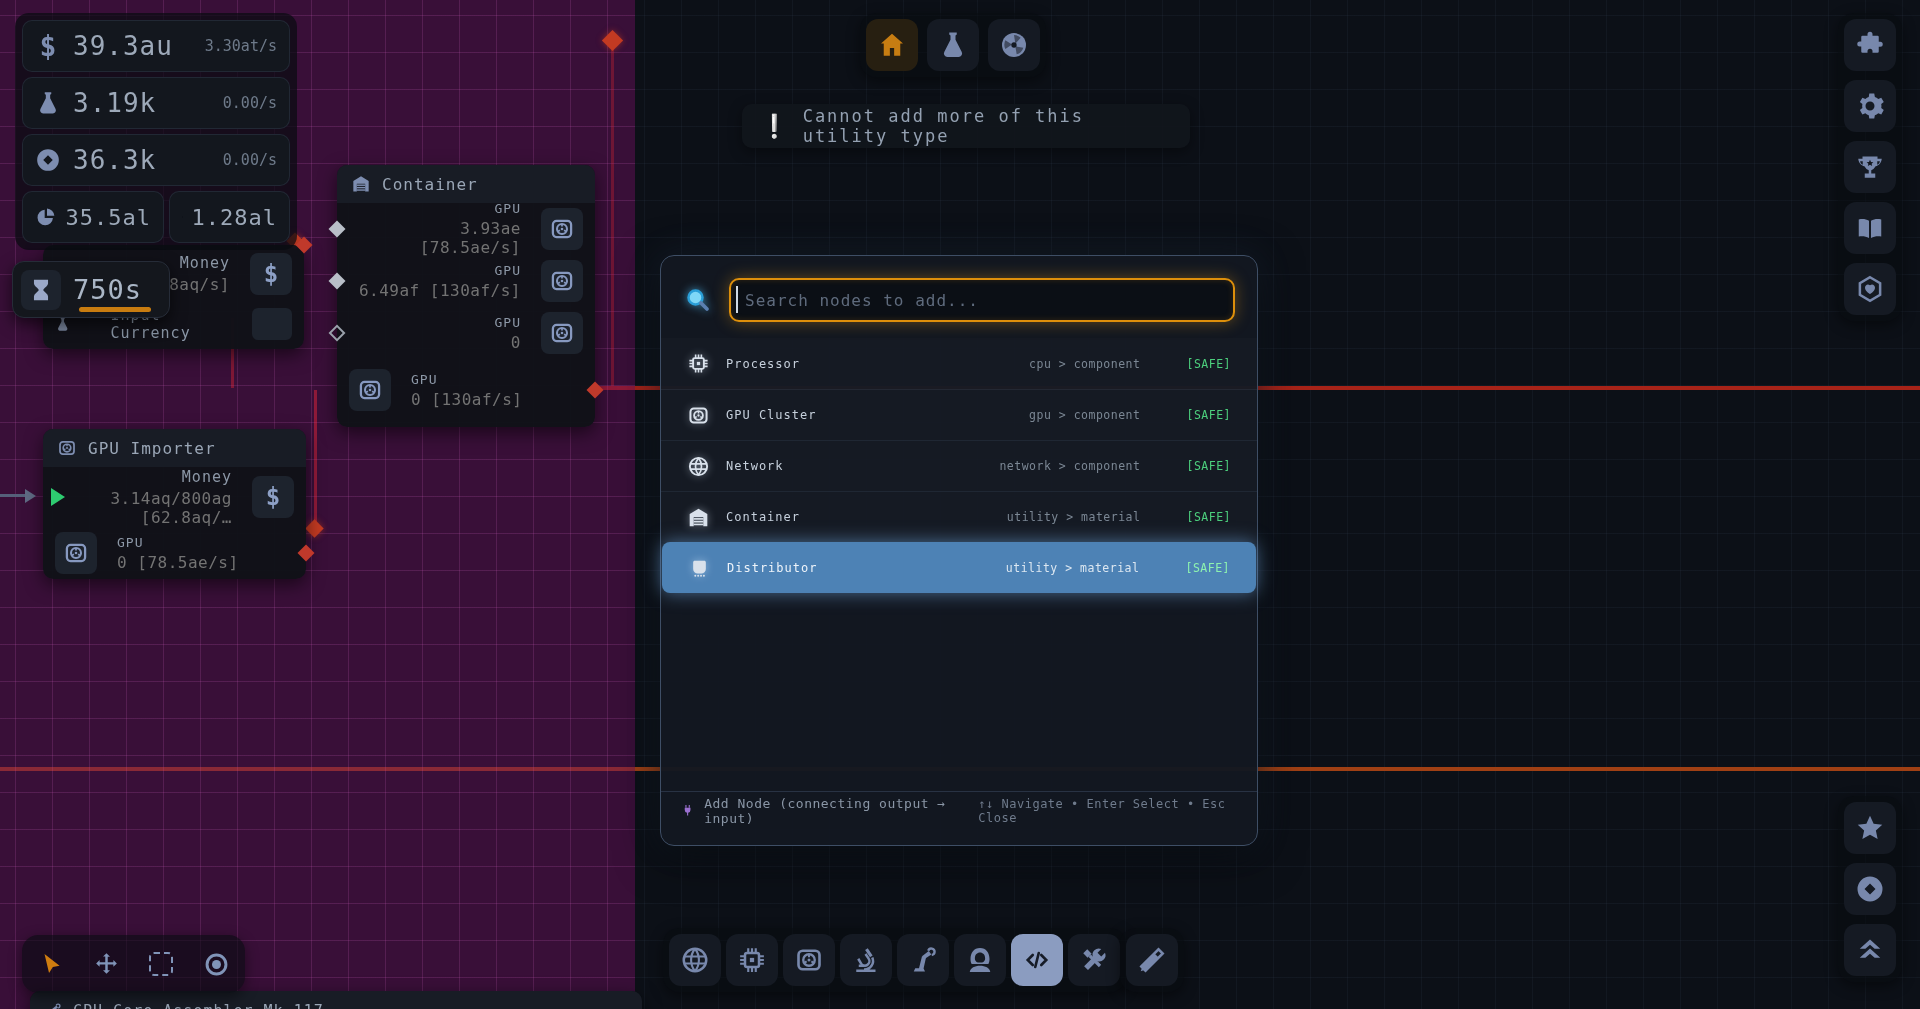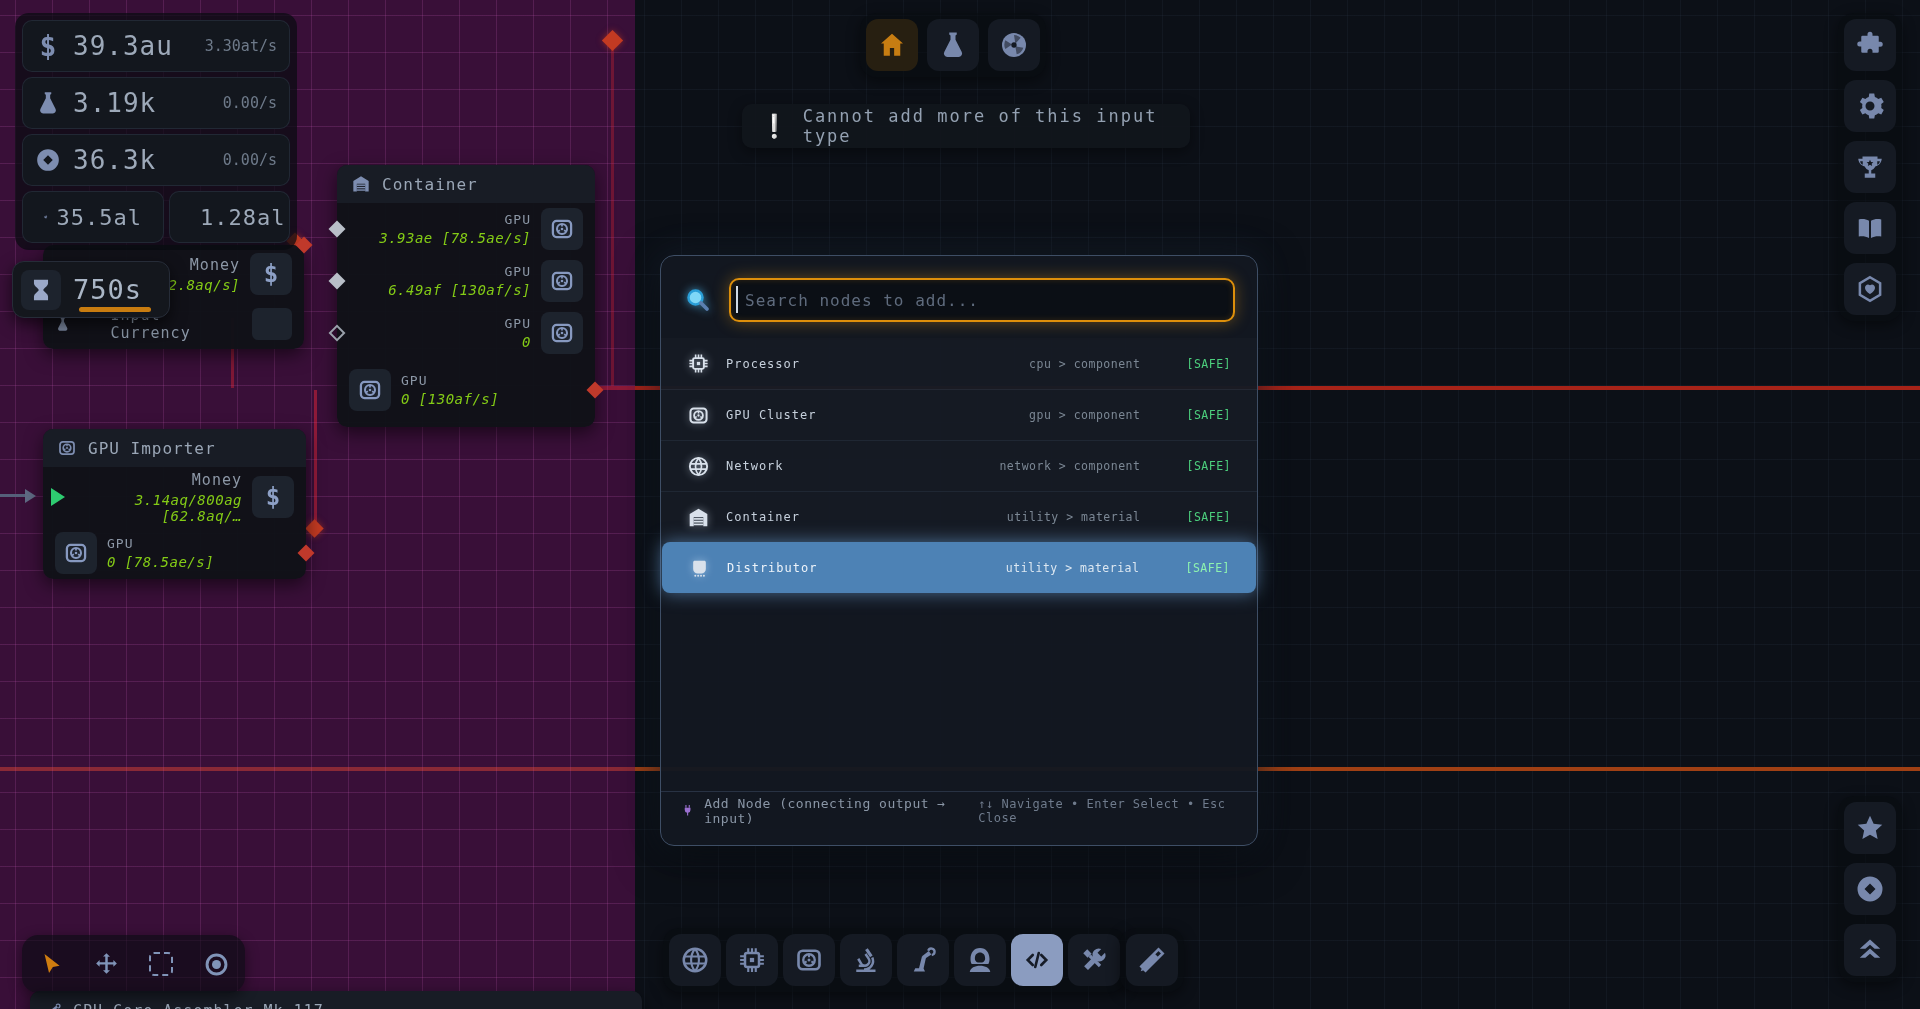--- a/index.html
+++ b/index.html
@@ -31,36 +31,36 @@
   .port-filled{background:#b9bfc8;}
   .port-hollow{background:transparent;border:2px solid #9aa1ab;}
   .port-out{background:#c0392b;}
   .port-in-tri{position:absolute;width:0;height:0;border-top:9px solid transparent;border-bottom:9px solid transparent;border-left:14px solid #2ecc71;}
   
   .node{position:absolute;background:rgba(15,18,24,0.97);border-radius:10px;z-index:4;
     box-shadow:0 6px 18px rgba(0,0,0,0.55);color:#7e8a9a;}
   .node-header{display:flex;align-items:center;gap:11px;height:38px;padding:0 14px;
     background:rgba(26,31,40,0.85);border-radius:10px 10px 0 0;color:#9aa6b6;font-size:16px;letter-spacing:1px;}
   .node-header svg{width:20px;height:20px;color:#7d8db0;flex:0 0 auto;}
-  .nrow{position:relative;display:flex;align-items:center;padding:0 12px;gap:10px;}
+  .nrow{position:relative;display:flex;align-items:center;padding:0 12px;gap:20px;}
   .stack-r{margin-left:auto;text-align:right;display:flex;flex-direction:column;gap:3px;}
   .stack-l{text-align:left;display:flex;flex-direction:column;gap:3px;}
   .rlabel{font-size:13px;color:#8c97a6;letter-spacing:1px;}
-  .rvalue{font-size:14px;color:#84cc16;letter-spacing:0.5px;font-style:italic;}
+  .rvalue{font-size:16px;color:#737373;letter-spacing:0.5px;}
   .icon-sq{width:42px;height:42px;border-radius:8px;background:#1d232d;display:flex;align-items:center;justify-content:center;flex:0 0 auto;}
   .icon-sq svg{width:26px;height:26px;color:#8799c0;}
   
   .hud{left:15px;top:13px;width:282px;z-index:5;background:rgba(8,11,16,0.72);border-radius:14px;padding:7px;display:flex;flex-direction:column;gap:5px;}
   .hud-row{height:52px;background:#13171e;border:1px solid rgba(44,52,66,0.6);border-radius:10px;display:flex;align-items:center;padding:0 12px;gap:12px;}
   .hud-row svg,.hud-row .dollar{width:26px;height:26px;color:#7d8db0;flex:0 0 auto;}
   .dollar{font-size:28px;font-weight:bold;color:#7d8db0;display:flex;align-items:center;justify-content:center;}
   .hud-val{font-size:26px;color:#9da9b9;letter-spacing:1px;}
   .hud-rate{margin-left:auto;font-size:15px;color:#6e7a8a;}
   .hud-split{display:flex;gap:5px;}
-  .hud-mini{height:52px;background:#13171e;border:1px solid rgba(44,52,66,0.6);border-radius:10px;display:flex;align-items:center;padding:0 21px;gap:9px;}
+  .hud-mini{height:52px;background:#13171e;border:1px solid rgba(44,52,66,0.6);border-radius:10px;display:flex;align-items:center;padding:0 12px;gap:9px;}
   .hud-mini svg{width:24px;height:24px;color:#7d8db0;}
   .hud-mini .hud-val{font-size:22px;}
   
   .timer{left:12px;top:261px;width:158px;height:57px;z-index:6;background:#14171d;border:1px solid #262c38;border-radius:12px;
     display:flex;align-items:center;gap:12px;padding:0 8px;box-shadow:0 6px 16px rgba(0,0,0,.6);}
   .timer .icon-sq{width:40px;height:40px;}
   .timer-val{font-size:27px;color:#aab6c6;letter-spacing:1px;}
   .timer-bar{position:absolute;left:66px;bottom:5px;width:72px;height:5px;border-radius:3px;background:#c87c10;}
   
   .dialog{left:660px;top:255px;width:598px;height:591px;z-index:7;background:rgba(19,24,33,0.97);
@@ -424,21 +424,21 @@
         <svg viewBox="0 0 24 24" style="width:32px;height:32px;">
           <circle cx="12" cy="12" r="9" fill="currentColor"></circle>
           <circle cx="12" cy="12" r="2" fill="#151a23"></circle>
           <path d="M12 4.5a7.5 7.5 0 0 1 5 2l-4 4.6zM19 14a7.5 7.5 0 0 1-5 5l-1-6zM5.5 15a7.5 7.5 0 0 1 0-6.5l5 3.2z" fill="#151a23" opacity=".55"></path>
         </svg>
       </div>
   </div>
 
   <div class="abs notif">
     <span class="bang">❕</span>
-    <span class="notif-text">Cannot add more of this input type</span>
+    <span class="notif-text">Cannot add more of this utility type</span>
   </div>
 
   <div class="abs dialog">
     <div class="search-row">
       <svg viewBox="0 0 24 24" class="mag">
           <use href="#i-mag"></use>
         </svg>
       <input class="search-input" type="text" value="" placeholder="Search nodes to add..." style="">
     </div>
     <div class="dlist">

